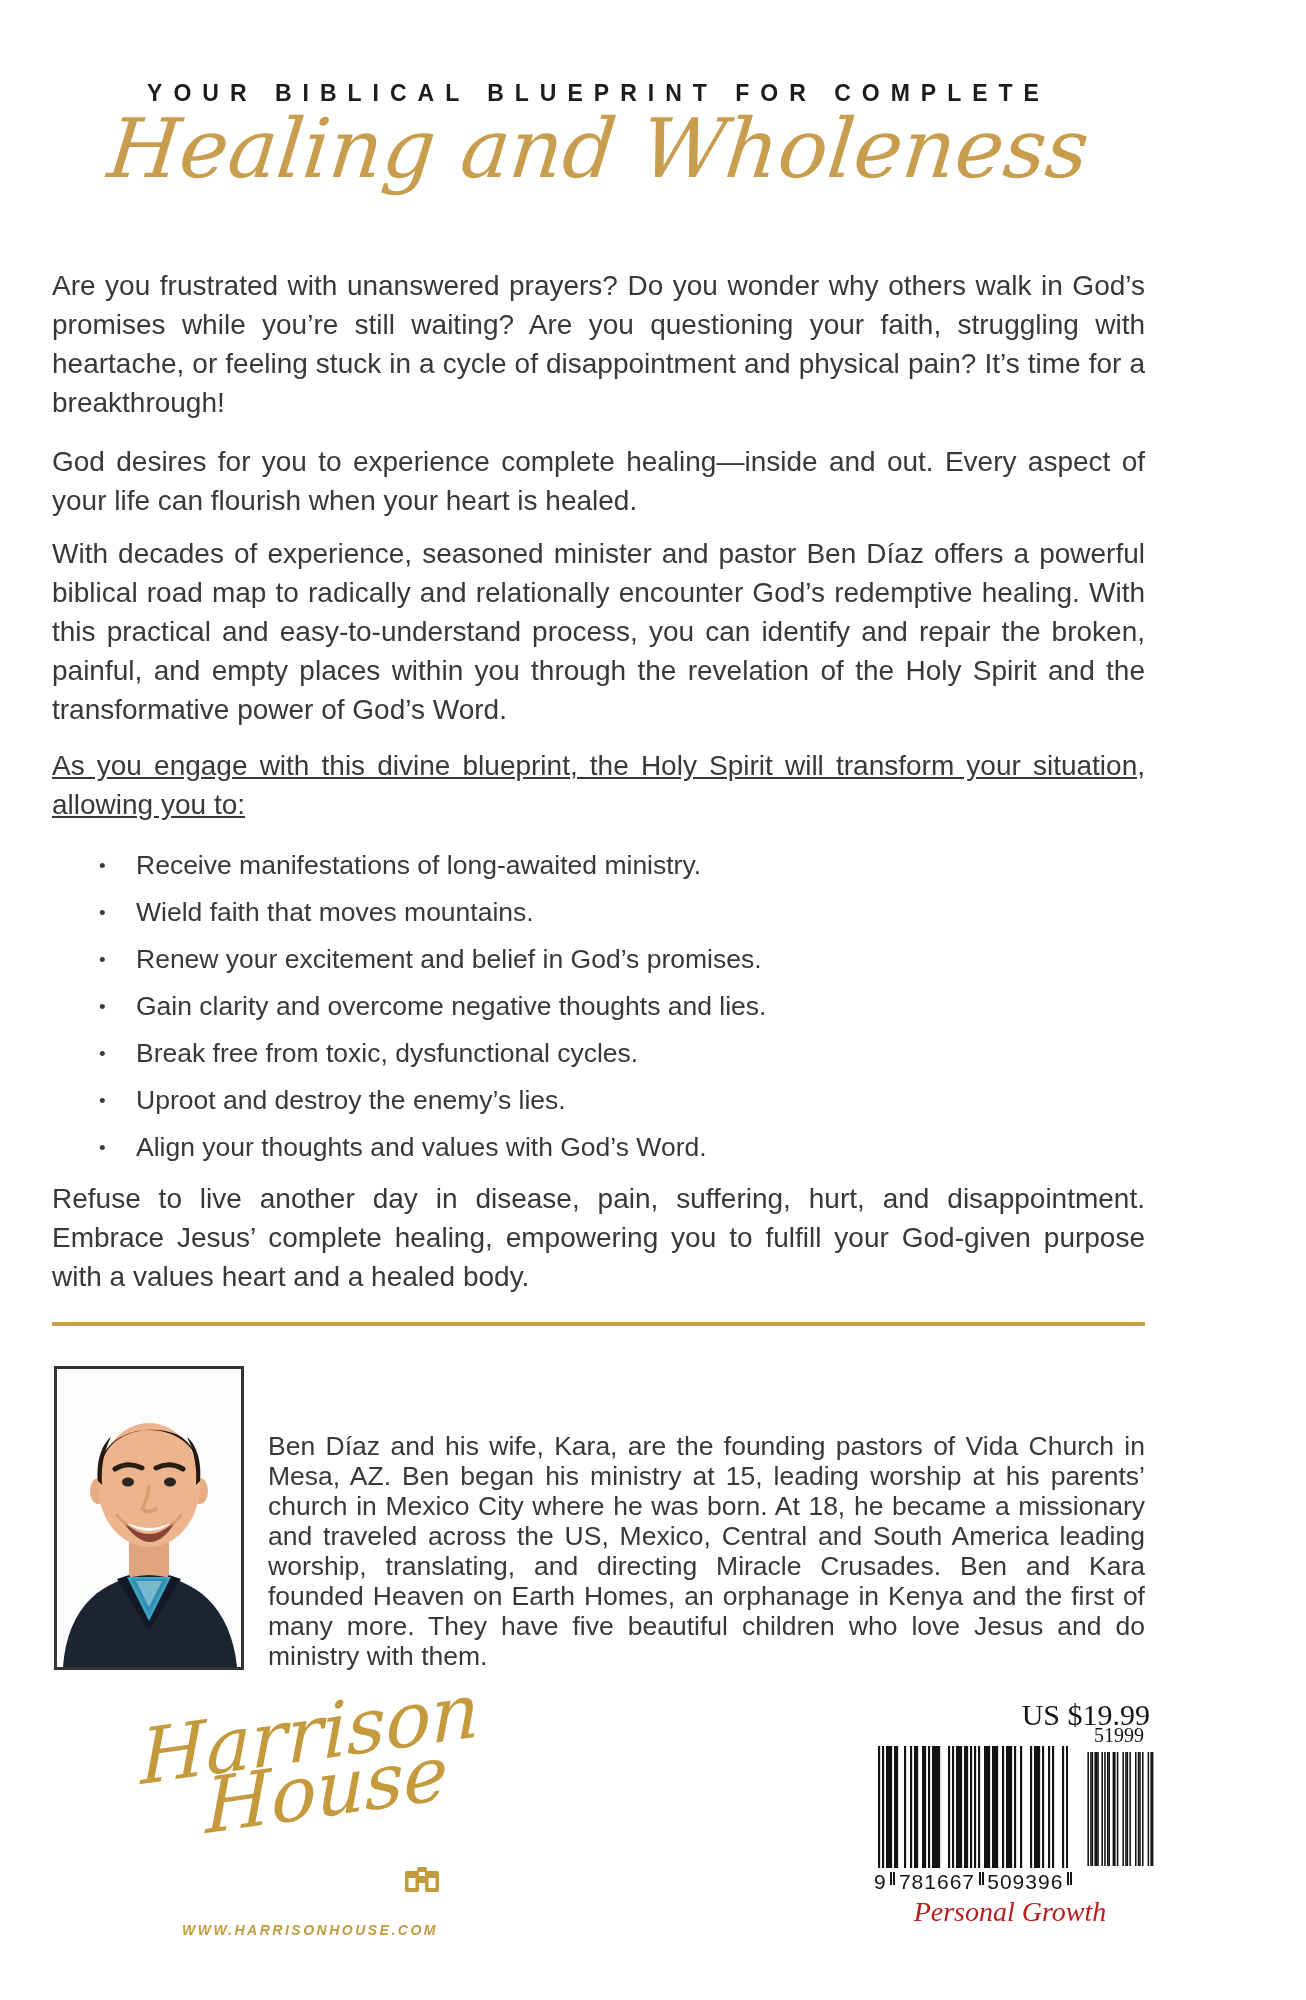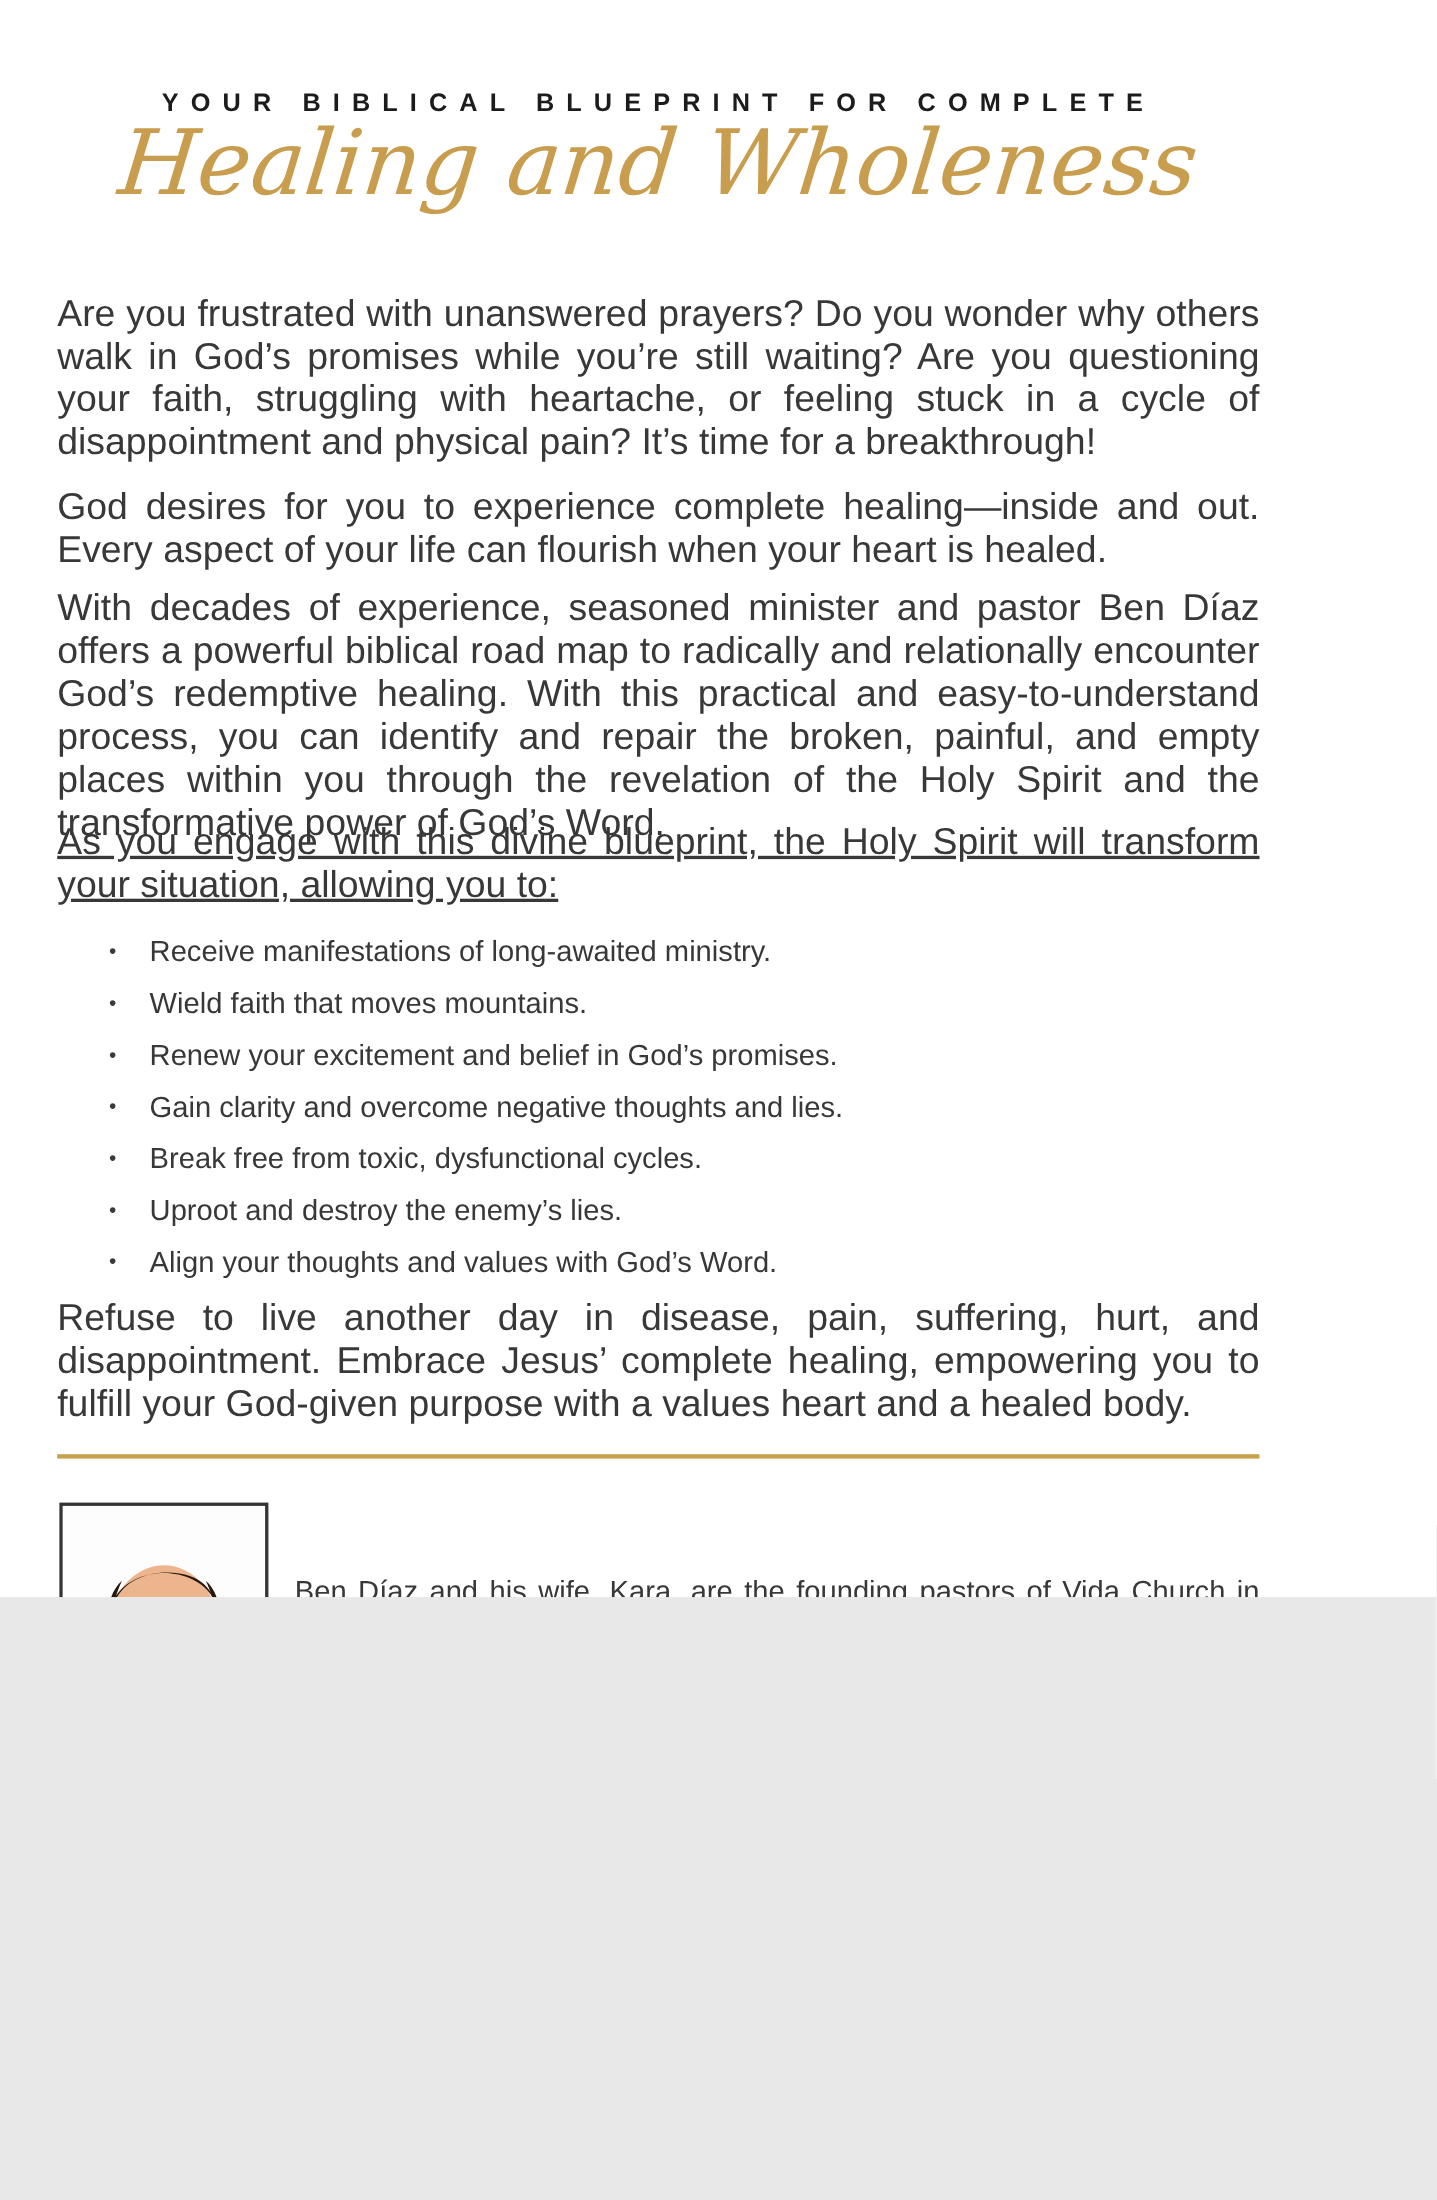--- a/index.html
+++ b/index.html
@@ -1,37 +1,37 @@
 <!DOCTYPE html>
 <html><head>
 <meta charset="utf-8">
 <style>
   html,body{margin:0;padding:0;background:#e8e8e8;}
   .page{
-    position:relative; width:1306px; height:1452px; margin:0 auto;
+    position:relative; width:1306px; height:2000px; margin:0 auto;
     background:#ffffff; overflow:hidden;
     font-family:"Liberation Sans", sans-serif; color:#383838;
   }
   
   .kicker{
     position:absolute; left:52px; top:80px; width:1093px;
     text-align:center; font-size:23px; font-weight:bold;
     letter-spacing:11px; color:#1c1c1c; white-space:nowrap;
   }
   .script-title{
     position:absolute; left:52px; top:94px; width:1093px;
     text-align:center;
     font-family:"DejaVu Serif", serif; font-style:italic; font-weight:normal;
     font-size:82px; line-height:110px; color:#c89d4e;
     transform:skewX(-6deg);
   }
   
   .copy p{
     position:absolute; left:52px; width:1093px; margin:0;
-    font-size:34px; line-height:39px; text-align:justify;
+    font-size:28px; line-height:39px; text-align:justify;
   }
   .p1{top:266px;} .p2{top:442px;} .p3{top:534px;} .p4{top:746px;text-decoration:underline;} .p5{top:1179px;}
   ul.benefits{
     position:absolute; left:52px; top:842px; width:1093px;
     margin:0; padding:0; list-style:none;
   }
   ul.benefits li{
     position:relative; height:47px; line-height:47px;
     padding-left:84px; font-size:26.5px;
   }

